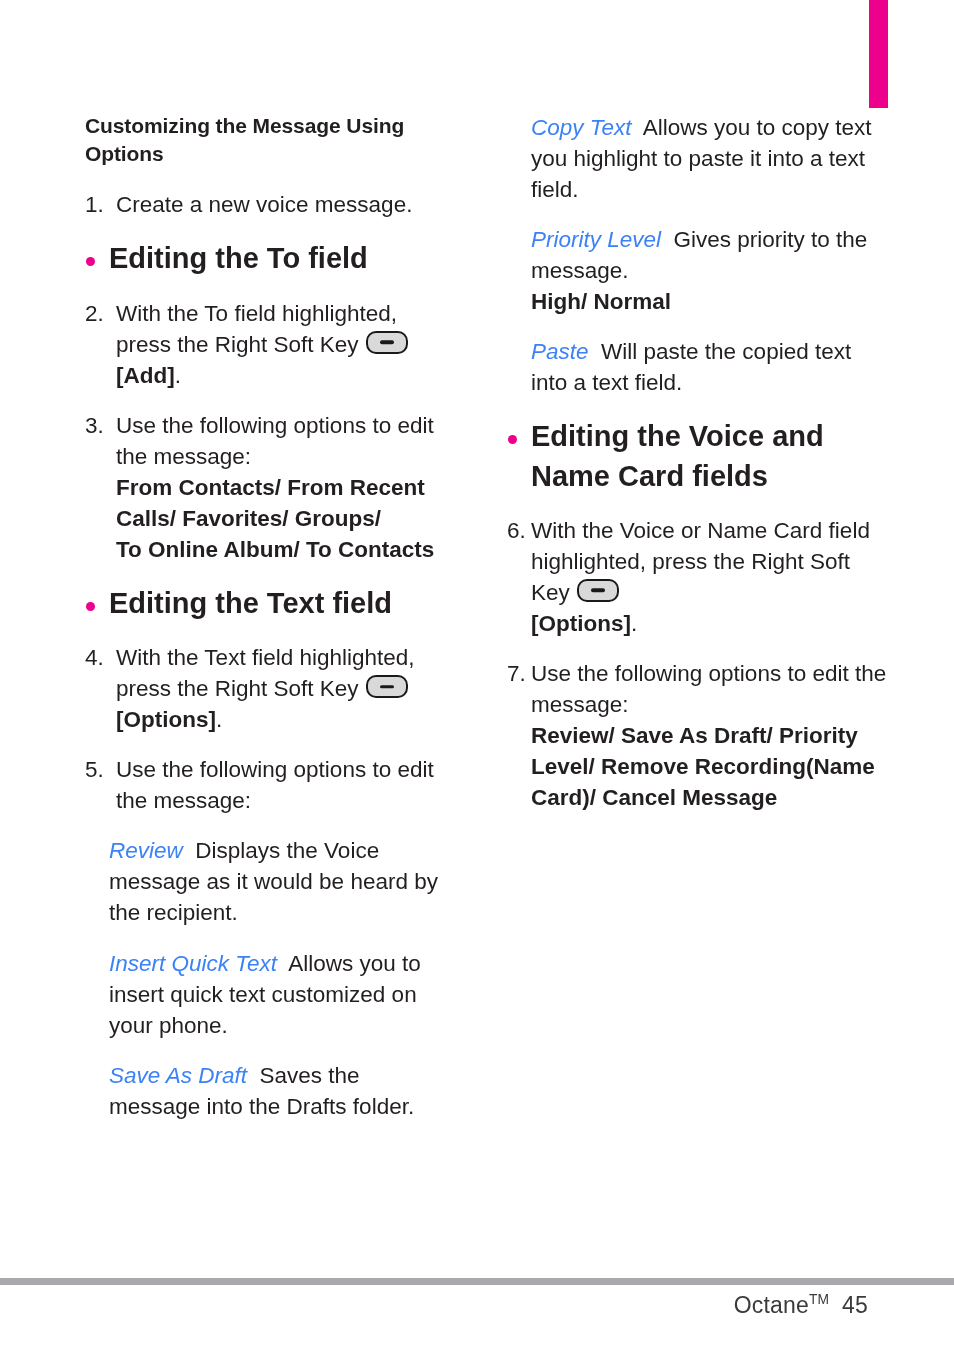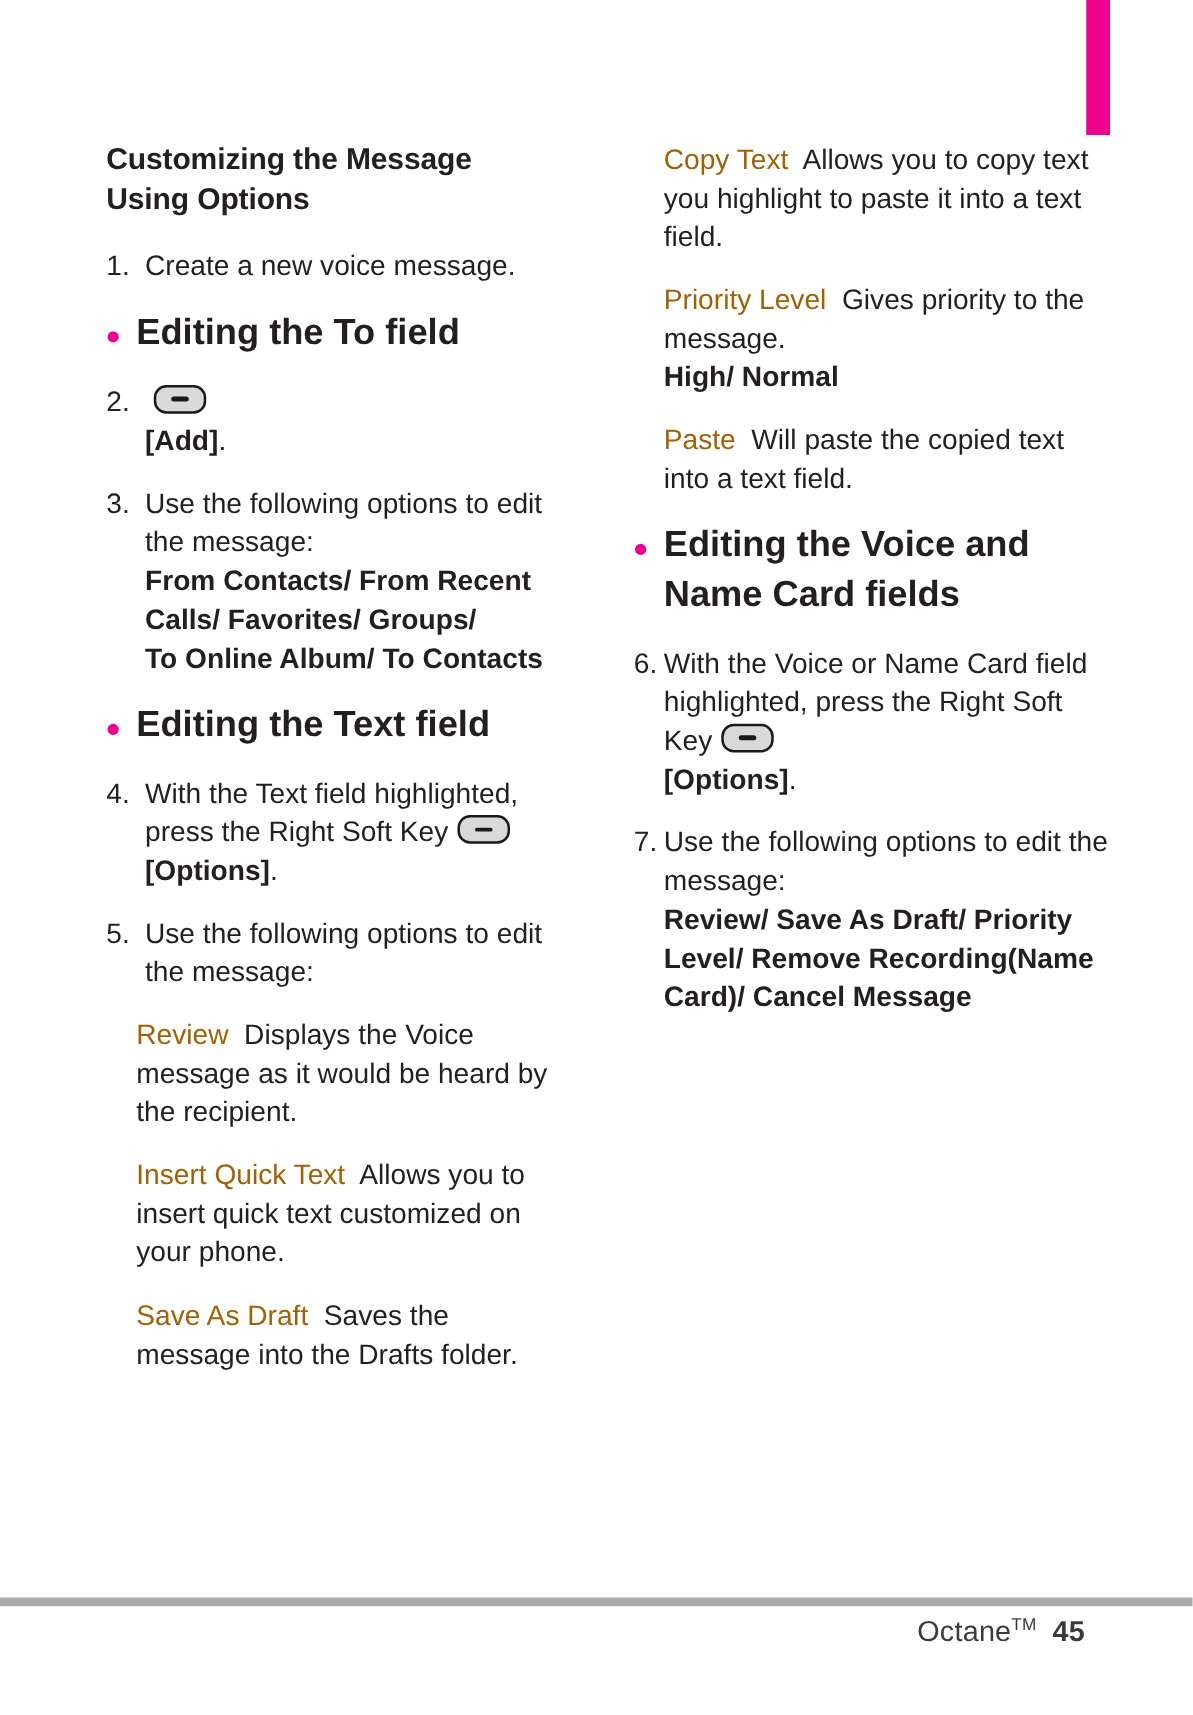--- a/index.html
+++ b/index.html
@@ -36,21 +36,21 @@
   }
   .col {
     position: absolute;
     top: 112px;
   }
   .col-left  { left: 85px;  width: 365px; }
   .col-right { left: 507px; width: 380px; }
 
   
   .h-sec {
-    font-size: 24px;
+    font-size: 21px;
     font-weight: bold;
     line-height: 1.32;
     letter-spacing: -0.1px;
     margin: 0 0 22px 0;
   }
   .step {
     position: relative;
     font-size: 22.5px;
     line-height: 1.38;
     margin: 0 0 19px 0;
@@ -83,21 +83,22 @@
     font-size: 22.5px;
     line-height: 1.38;
     margin: 0 0 19px 0;
     padding-left: 24px;
   }
   .col-right .opt { padding-left: 24px; }
   .col-right .step { padding-left: 24px; }
   .col-right .step .num { width: 22px; }
 
   .term {
-    color: #a16207;
+    color: #3b82f6;
+    font-style: italic;
   }
   .bold { font-weight: bold; }
 
   
   .softkey {
     display: inline-block;
     vertical-align: -2px;
     width: 38px;
     height: 19px;
     border: 2.5px solid #1a1a1a;
@@ -133,21 +134,21 @@
     top: 1292px;
     font-size: 23px;
     color: #3b3b3b;
     letter-spacing: 0.2px;
   }
   .footer-text sup {
     font-size: 0.6em;
     vertical-align: super;
     letter-spacing: 0;
   }
-  .footer-text .pg { margin-left: 13px; font-weight: bold; }
+  .footer-text .pg { margin-left: 13px; }
 </style>
 </head>
 <body>
 
 <div class="page">
 
   <div class="tab-marker"></div>
 
   <div class="col col-left">
 
@@ -155,21 +156,21 @@
 
     <div class="step">
       <span class="num">1.</span><span>Create a new voice message.</span>
     </div>
 
     <div class="bullet-head">
       <span class="dot"></span><span>Editing the To field</span>
     </div>
 
     <div class="step">
-      <span class="num">2.</span>&nbsp;<span class="softkey"></span><br><span class="bold">[Add]</span><span>.</span>
+      <span class="num">2.</span><span>With the To field highlighted, press the Right Soft Key</span>&nbsp;<span class="softkey"></span><br><span class="bold">[Add]</span><span>.</span>
     </div>
 
     <div class="step">
       <span class="num">3.</span><span>Use the following options to edit the message:</span><br><span class="bold">From Contacts/ From Recent</span><br><span class="bold">Calls/ Favorites/ Groups/</span><br><span class="bold">To Online Album/ To Contacts</span>
     </div>
 
     <div class="bullet-head">
       <span class="dot"></span><span>Editing the Text field</span>
     </div>
 

